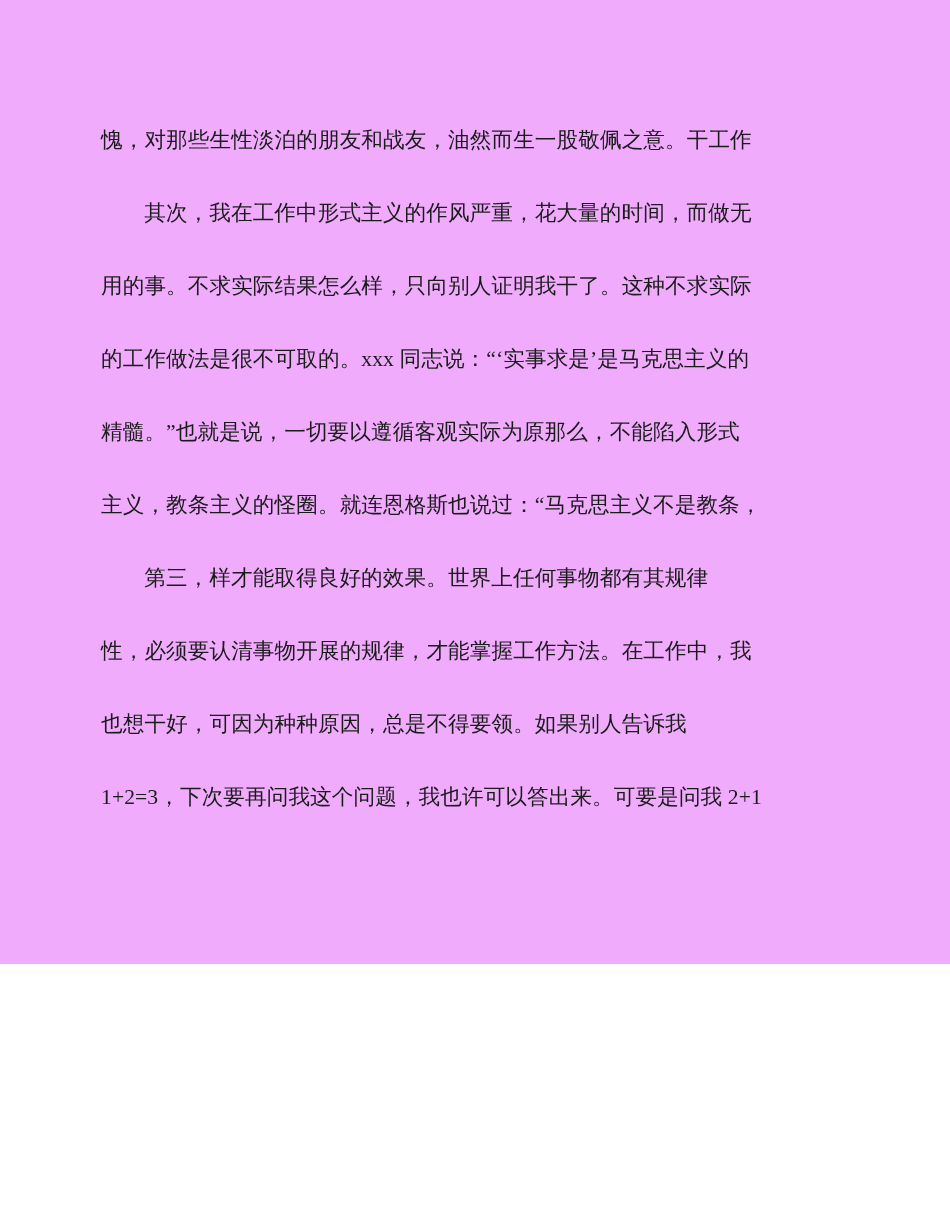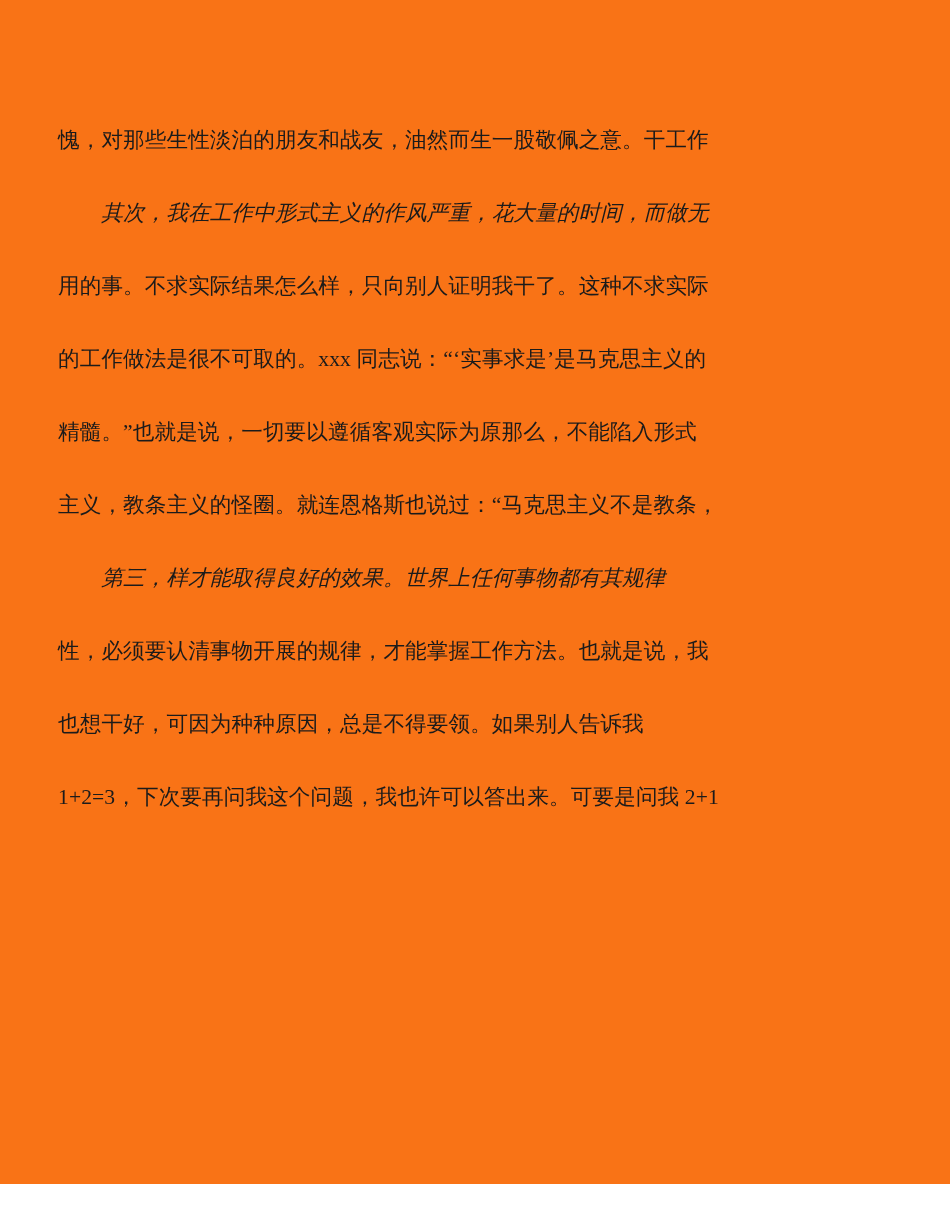--- a/index.html
+++ b/index.html
@@ -3,47 +3,46 @@
 <meta charset="utf-8">
 <style>
   html, body {
     margin: 0;
     padding: 0;
     background: #ffffff;
   }
   .page {
     position: relative;
     width: 950px;
-    height: 1184px;
-    background: #f97316;
+    height: 964px;
+    background: #f0abfc;
     box-sizing: border-box;
-    padding: 104px 130px 0 58px;
+    padding: 104px 130px 0 101px;
     overflow: hidden;
     font-family: "Liberation Serif", "DejaVu Serif", serif;
     color: #1b1b1b;
   }
   .doc-line {
     height: 73px;
     line-height: 73px;
     font-size: 21.6px;
     letter-spacing: 0.1px;
     white-space: nowrap;
   }
   .doc-line.indent {
     text-indent: 2em;
-    font-style: italic;
   }
 </style>
 </head>
 <body>
 
 <div class="page">
   <div class="doc-line">愧，对那些生性淡泊的朋友和战友，油然而生一股敬佩之意。干工作</div>
   <div class="doc-line indent">其次，我在工作中形式主义的作风严重，花大量的时间，而做无</div>
   <div class="doc-line">用的事。不求实际结果怎么样，只向别人证明我干了。这种不求实际</div>
   <div class="doc-line">的工作做法是很不可取的。xxx 同志说：“‘实事求是’是马克思主义的</div>
   <div class="doc-line">精髓。”也就是说，一切要以遵循客观实际为原那么，不能陷入形式</div>
   <div class="doc-line">主义，教条主义的怪圈。就连恩格斯也说过：“马克思主义不是教条，</div>
   <div class="doc-line indent">第三，样才能取得良好的效果。世界上任何事物都有其规律</div>
-  <div class="doc-line">性，必须要认清事物开展的规律，才能掌握工作方法。也就是说，我</div>
+  <div class="doc-line">性，必须要认清事物开展的规律，才能掌握工作方法。在工作中，我</div>
   <div class="doc-line">也想干好，可因为种种原因，总是不得要领。如果别人告诉我</div>
   <div class="doc-line">1+2=3，下次要再问我这个问题，我也许可以答出来。可要是问我 2+1</div>
 </div>
 
 </body></html>

